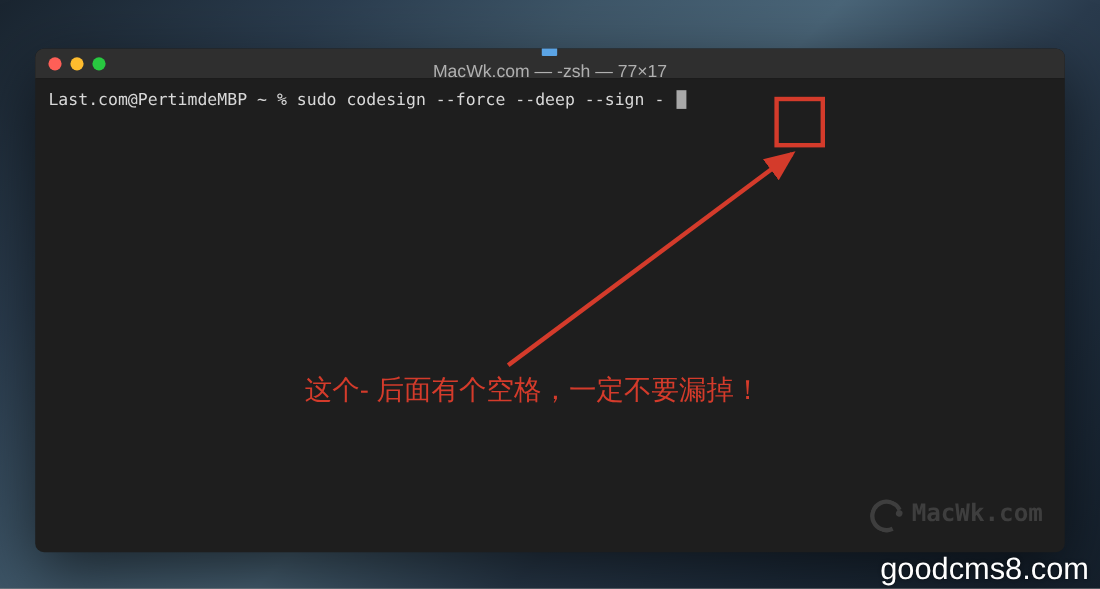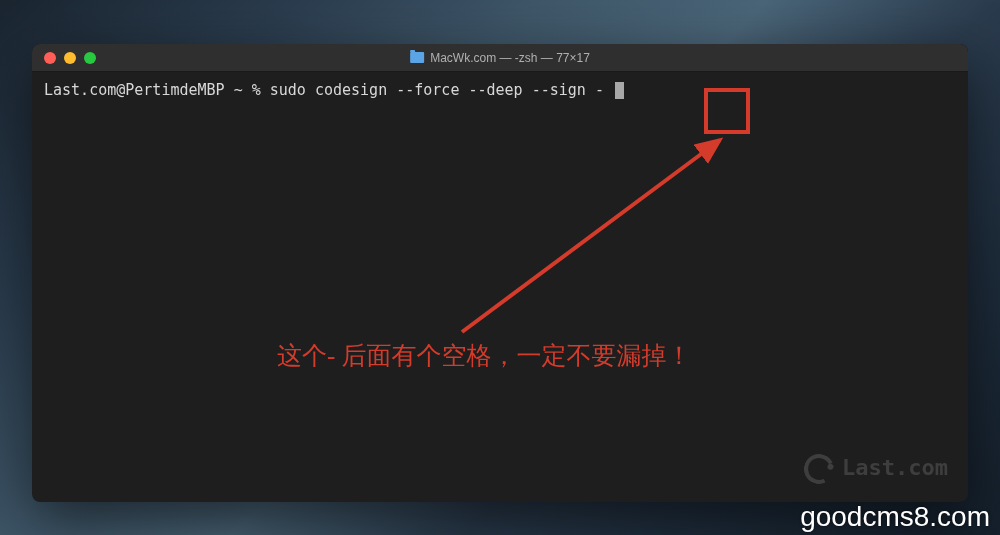--- a/index.html
+++ b/index.html
@@ -46,21 +46,22 @@
     .yellow { background: #febc2e; }
     .green { background: #28c840; }
     .title-center {
       position: absolute;
       left: 50%;
       transform: translateX(-50%);
       display: flex;
       align-items: center;
       gap: 6px;
       color: #b0b0b0;
-      font-size: 12px;
+      font-size: 16px;
+      flex-direction: column;
     }
     .folder-icon {
       width: 14px;
       height: 11px;
       background: #5ba4e5;
       border-radius: 1px;
       position: relative;
     }
     .folder-icon::before {
       content: '';
@@ -170,22 +171,22 @@
 
     <svg class="arrow-svg" style="left:400px; top:50px;" width="320" height="230">
       <defs>
         <marker id="arrowhead" markerWidth="8" markerHeight="8" refX="6" refY="3" orient="auto">
           <polygon points="0 0, 7 3, 0 6" fill="#d43b2b"></polygon>
         </marker>
       </defs>
       <line x1="30" y1="210" x2="288" y2="18" stroke="#d43b2b" stroke-width="4" marker-end="url(#arrowhead)"></line>
     </svg>
 
-    <div class="annotation-text" style="left:245px; top:266px;font-family:Liberation Serif, serif;">这个- 后面有个空格，一定不要漏掉！</div>
+    <div class="annotation-text" style="left:245px; top:266px;">这个- 后面有个空格，一定不要漏掉！</div>
 
     <div class="watermark-logo">
       <div class="watermark-c"></div>
-      <span>Last.com</span>
+      <span>MacWk.com</span>
     </div>
   </div>
 </div>
 
 <div class="bottom-watermark">goodcms8.com</div>
 
 </body></html>

